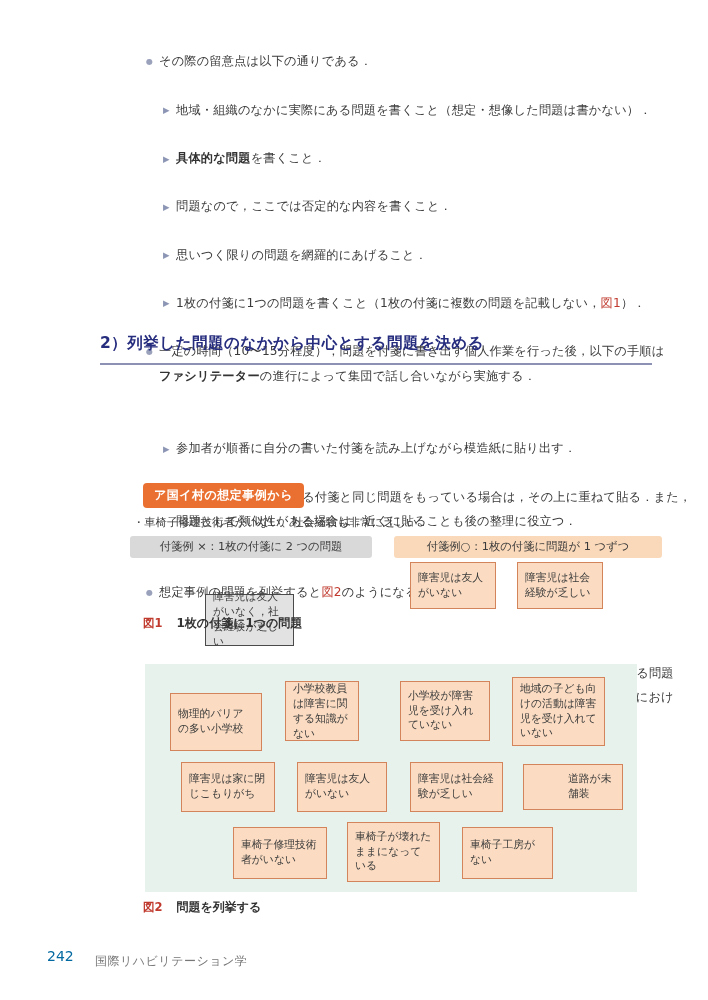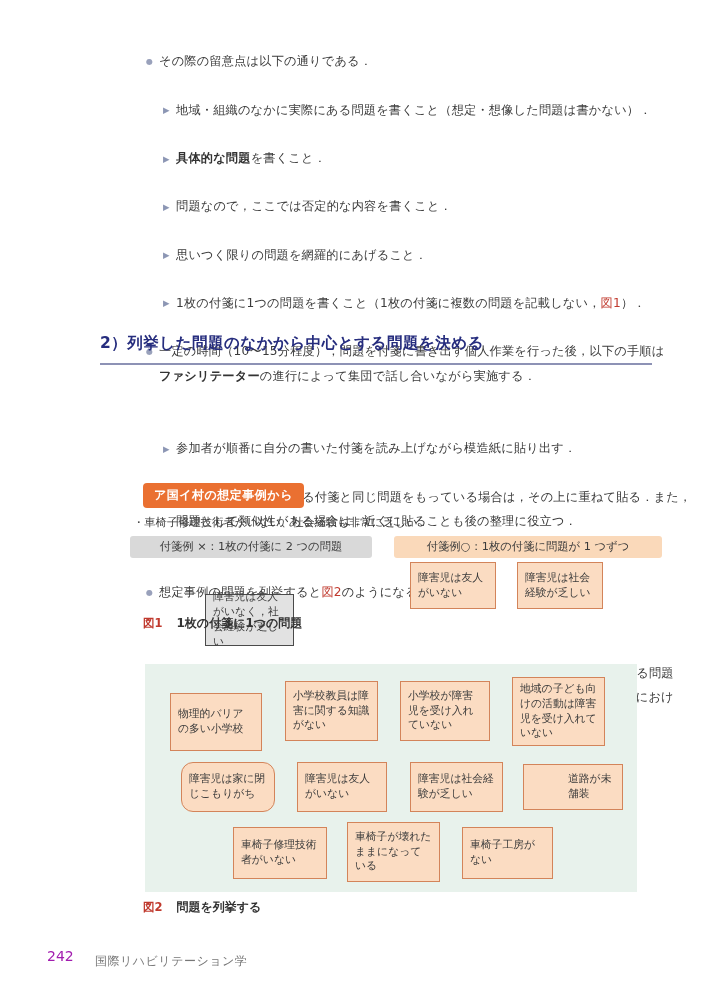--- a/index.html
+++ b/index.html
@@ -22,21 +22,21 @@
              border-radius:3px;}
   .label-gray{background:#d9d9d9;}
   .label-peach{background:#fad9ba;}
   .note{font-size:10.8px;line-height:1.38;color:#3b3b3b;display:flex;align-items:center;
         box-sizing:border-box;padding:4px 7px;}
   .note-gray{background:#e2e2e2;border:1.5px solid #4a4a4a;margin-top:36px;}
   .note-peach{background:#fbdcc2;border:1.5px solid #d3845a;}
   .cap{font-size:12px;font-weight:bold;color:#333;}
   .cap-label{color:#c03a2e;margin-right:14px;font-size:11.5px;}
   .panel{background:#e8f2ec;}
-  .footer-num{font-size:14px;color:#a21caf;}
+  .footer-num{font-size:14px;color:#0369a1;}
   .footer-title{font-size:12px;color:#777;letter-spacing:0.5px;}
 </style>
 </head>
 <body>
 
 <div class="page">
 
   <div class="abs body-line b-item" style="left:146px;top:49px;width:540px;">
     <span class="dot">●</span><span>その際の留意点は以下の通りである．</span>
   </div>
@@ -100,30 +100,30 @@
   </div>
 
   <div class="abs cap" style="left:143px;top:615px;">
     <span class="cap-label">図1</span><span>1枚の付箋に1つの問題</span>
   </div>
 
   <div class="abs panel" style="left:145px;top:664px;width:492px;height:228px;">
     <div class="abs note note-peach" style="left:25px;top:19px;width:92px;height:58px;margin-top:10px;">
         <span>物理的バリアの多い小学校</span>
       </div>
-    <div class="abs note note-peach" style="left:140px;top:17px;width:93px;height:60px;">
+    <div class="abs note note-peach" style="left:140px;top:17px;width:74px;height:60px;font-family:Liberation Serif, serif;">
         <span>小学校教員は障害に関する知識がない</span>
       </div>
     <div class="abs note note-peach" style="left:255px;top:17px;width:90px;height:60px;">
         <span>小学校が障害児を受け入れていない</span>
       </div>
     <div class="abs note note-peach" style="left:367px;top:13px;width:93px;height:69px;">
         <span>地域の子ども向けの活動は障害児を受け入れていない</span>
       </div>
-    <div class="abs note note-peach" style="left:36px;top:98px;width:94px;height:50px;border-radius:12px;">
+    <div class="abs note note-peach" style="left:36px;top:98px;width:94px;height:50px;">
         <span>障害児は家に閉じこもりがち</span>
       </div>
     <div class="abs note note-peach" style="left:152px;top:98px;width:90px;height:50px;">
         <span>障害児は友人がいない</span>
       </div>
     <div class="abs note note-peach" style="left:265px;top:98px;width:93px;height:50px;">
         <span>障害児は社会経験が乏しい</span>
       </div>
     <div class="abs note note-peach" style="left:378px;top:100px;width:100px;height:46px;padding-left:44px;">
         <span>道路が未舗装</span>

